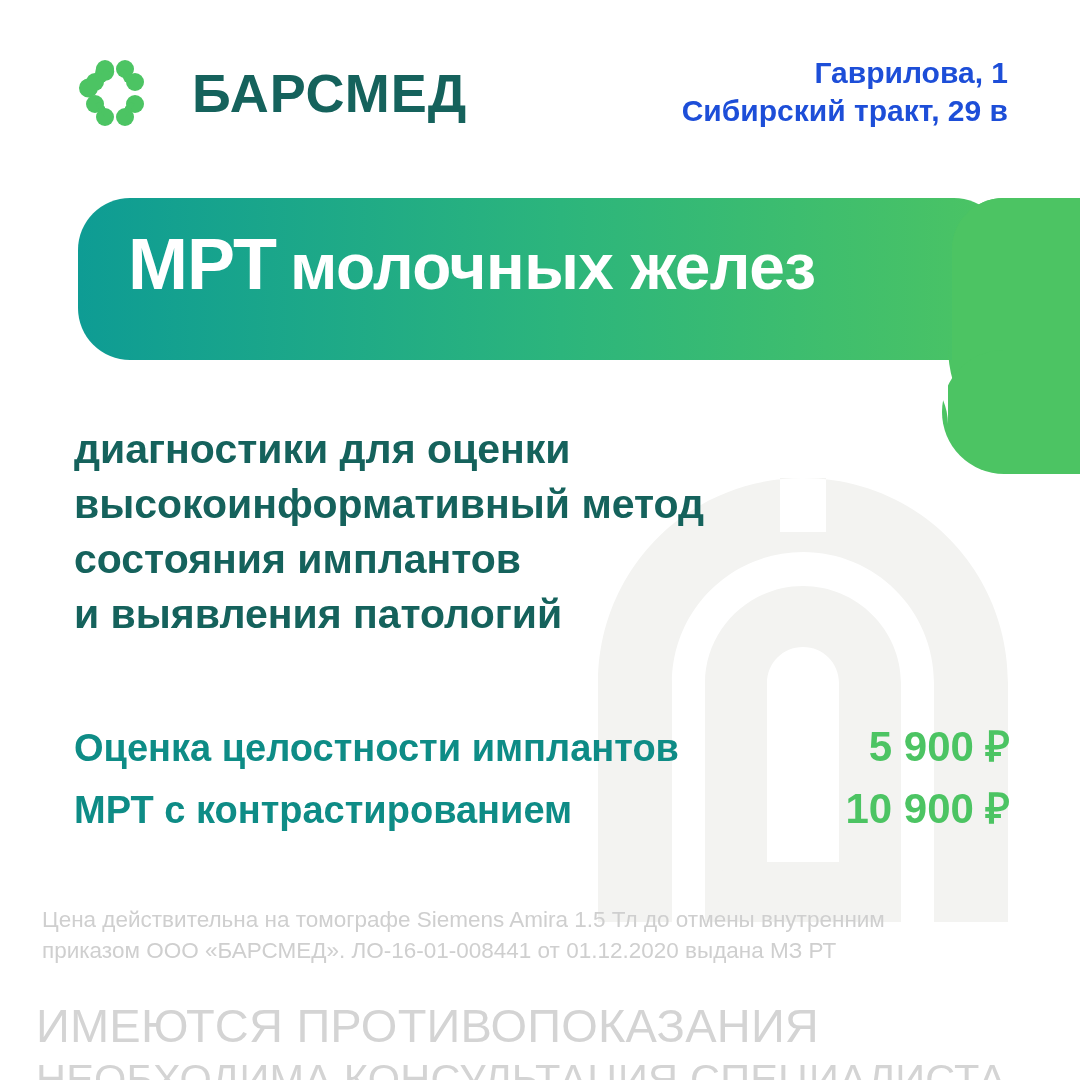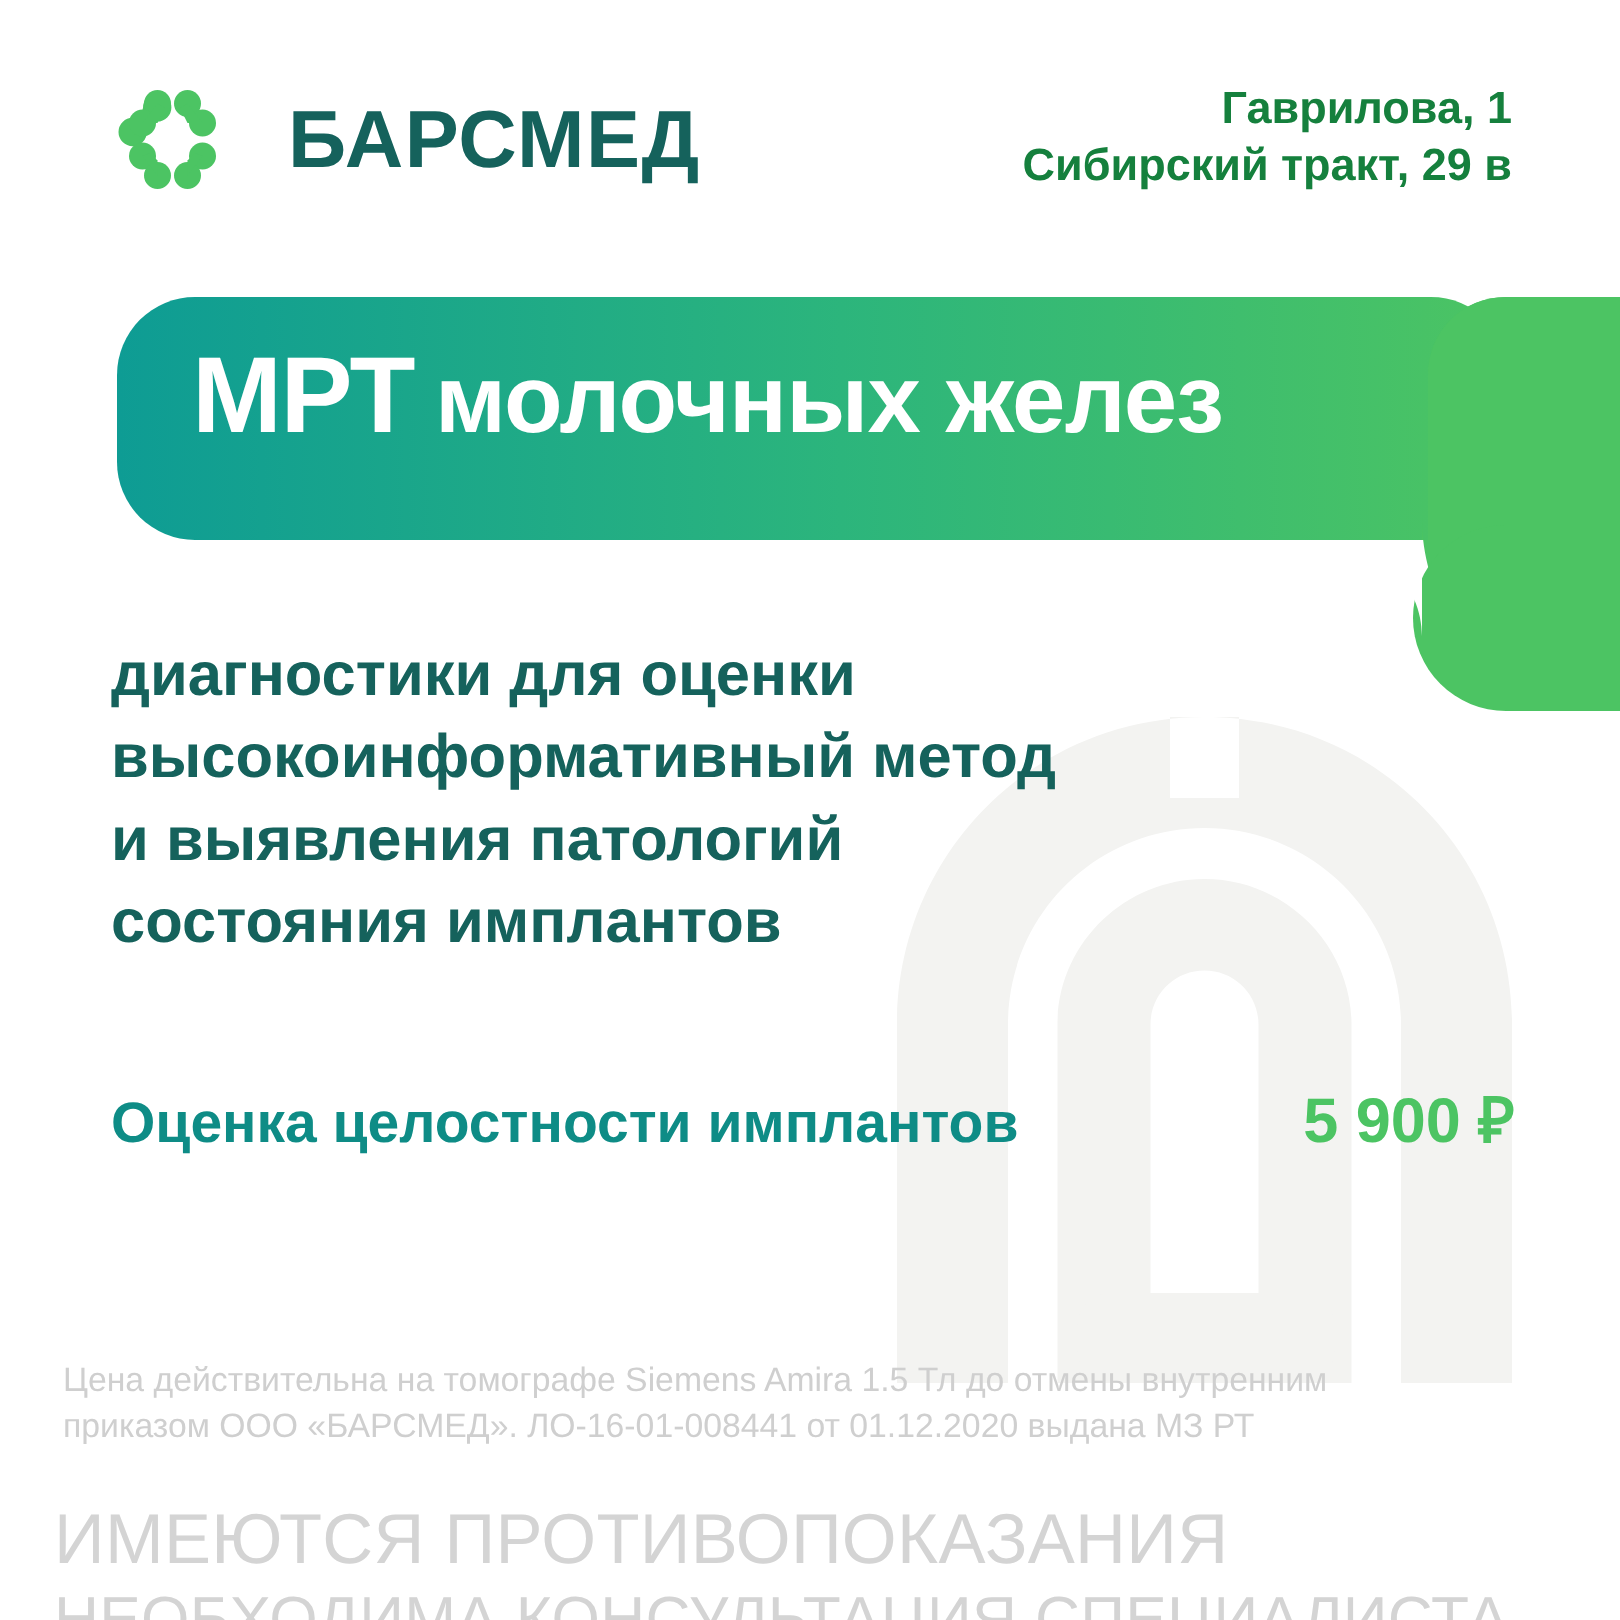--- a/index.html
+++ b/index.html
@@ -60,21 +60,21 @@
     color: #15625C;
     letter-spacing: 1px;
     line-height: 1;
     white-space: nowrap;
   }
   #address-block {
     position: absolute;
     right: 72px;
     top: 54px;
     text-align: right;
-    color: #15803d;
+    color: #1d4ed8;
     font-size: 30px;
     font-weight: bold;
     line-height: 1.28;
     white-space: nowrap;
   }
 
   
   #banner-wrap {
     position: absolute;
     left: 0;
@@ -260,29 +260,33 @@
 
     <div id="address-block">
       <div>Гаврилова, 1</div>
       <div>Сибирский тракт, 29 в</div>
     </div>
   </div>
 
   <div id="description">
     <div>диагностики для оценки</div>
     <div>высокоинформативный метод</div>
+    <div>состояния имплантов</div>
     <div>и выявления патологий</div>
-    <div>состояния имплантов</div>
   </div>
 
   <div id="prices">
     <div class="price-row">
       <span class="price-label">Оценка целостности имплантов</span>
       <span class="price-value">5 900 ₽</span>
     </div>
+    <div class="price-row">
+      <span class="price-label">МРТ с контрастированием</span>
+      <span class="price-value">10 900 ₽</span>
+    </div>
   </div>
 
   <div id="fineprint">
     <div>Цена действительна на томографе Siemens Amira 1.5 Тл до отмены внутренним</div>
     <div>приказом ООО «БАРСМЕД». ЛО-16-01-008441 от 01.12.2020 выдана МЗ РТ</div>
   </div>
 
   <div id="disclaimer">
     <div class="line1">ИМЕЮТСЯ ПРОТИВОПОКАЗАНИЯ</div>
     <div class="line2">НЕОБХОДИМА КОНСУЛЬТАЦИЯ СПЕЦИАЛИСТА</div>

